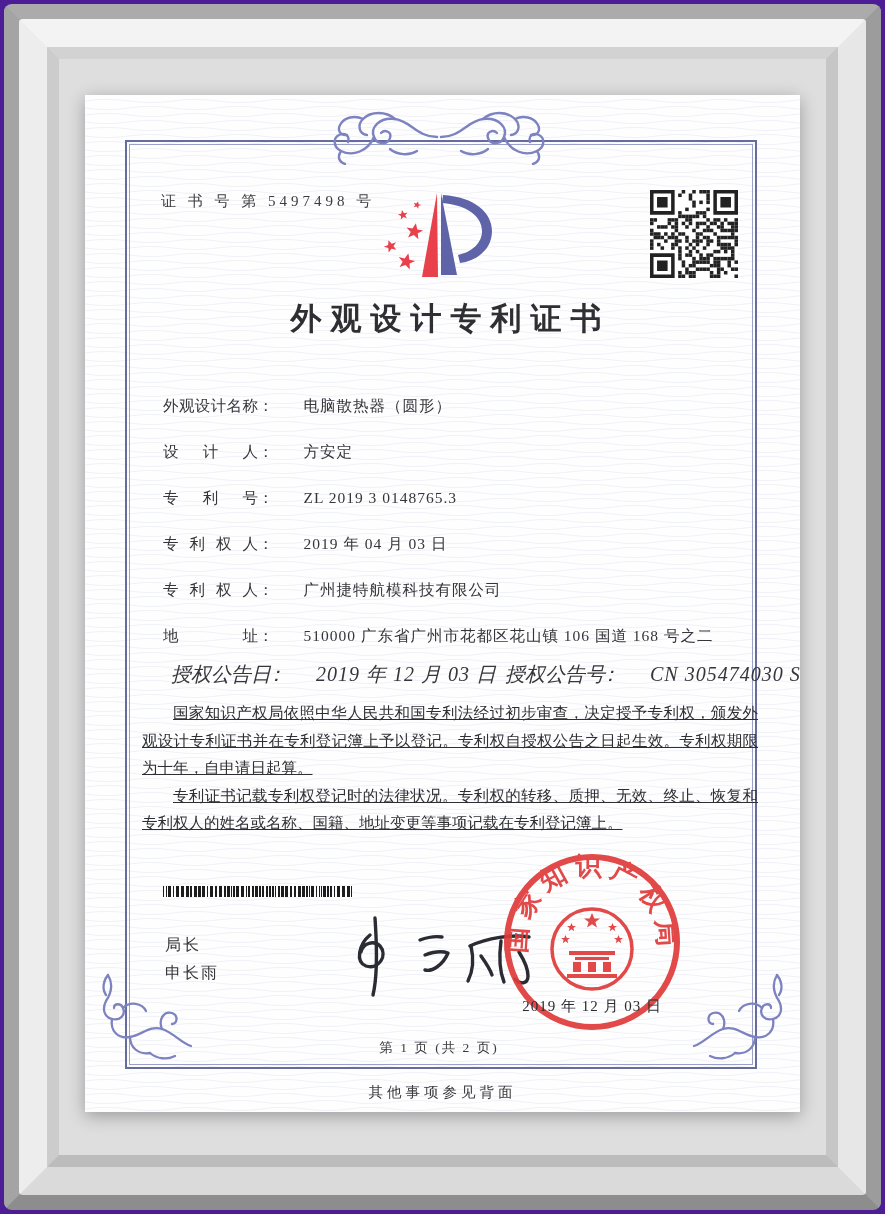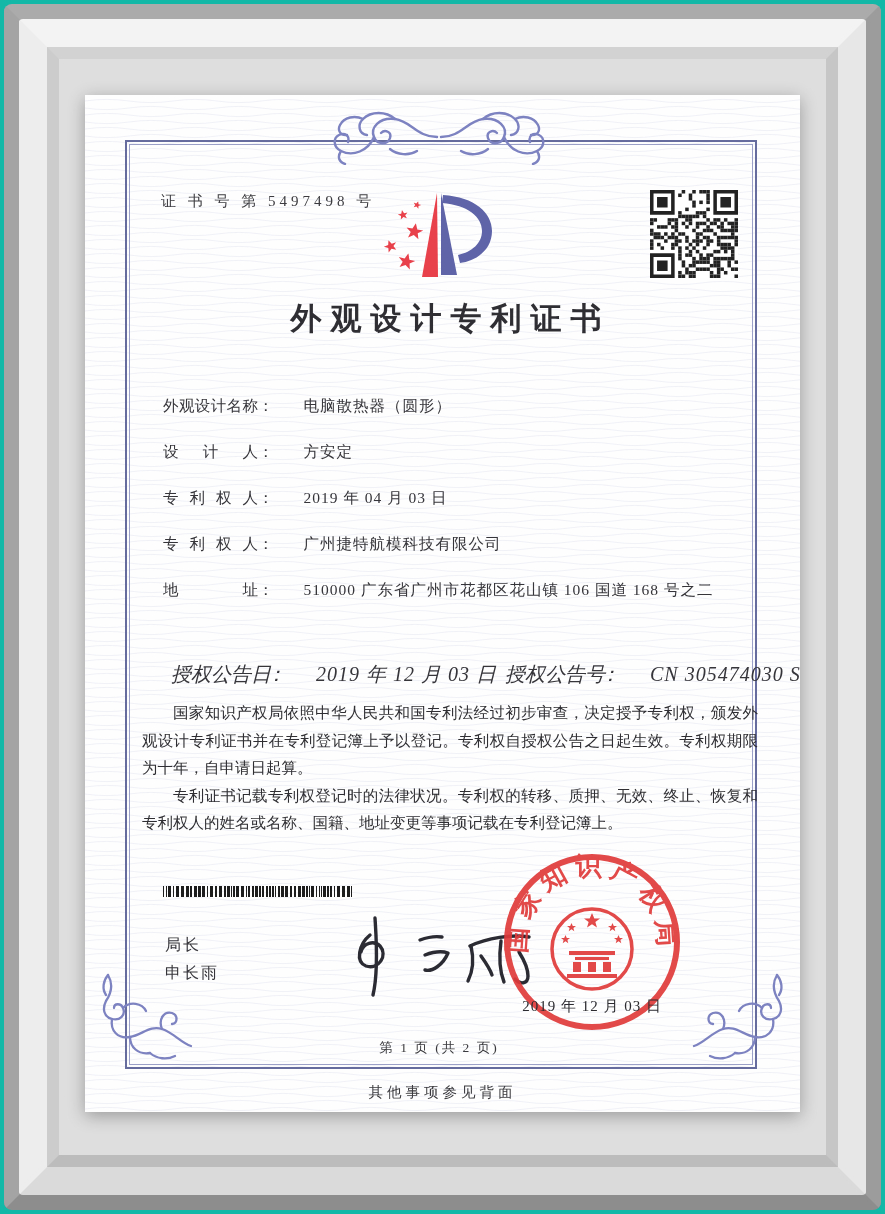--- a/index.html
+++ b/index.html
@@ -1,17 +1,17 @@
 <!DOCTYPE html>
 <html style="--seal_red: #e03a3a; --logo_red: #e8414b; --logo_blue: #5f64a8; --border_blue: #666c9e; --border_blue_light: #9aa0c8; --flourish_blue: #7d82c0; --guilloche_blue: #b4bcdc;"><head>
 <meta charset="utf-8">
 <style>
   html,body{margin:0;padding:0;background:#fafafa;}
   body{font-family:"Liberation Serif","DejaVu Serif",serif;color:#35353a;}
-  .photo{position:relative;width:885px;height:1214px;background:#14b8a6;overflow:hidden;}
+  .photo{position:relative;width:885px;height:1214px;background:#4c1d95;overflow:hidden;}
 
   
   .f1{position:absolute;inset:4px;border:16px solid;border-color:#ababab #9c9c9c #8d8d8d #a4a4a4;border-radius:8px;}
   .f2{position:absolute;inset:19px;border:29px solid;border-color:#f3f3f3 #e7e7e7 #dadada #ededed;border-radius:4px;}
   .f3{position:absolute;inset:47px;border:13px solid;border-color:#d2d2d2 #c6c6c6 #bcbcbc #cccccc;}
   .mat{position:absolute;inset:59px;background:#dedede;}
 
   
   .paper{position:absolute;left:85px;top:95px;width:715px;height:1017px;background:#fefefe;
          box-shadow:0 4px 16px rgba(0,0,0,.30);}
@@ -39,21 +39,21 @@
   .fields{position:absolute;left:78px;top:300px;right:50px;font-size:15.5px;}
   .field-row{margin-bottom:24px;line-height:22px;white-space:nowrap;}
   .flabel{display:inline-block;width:95px;text-align:justify;text-align-last:justify;vertical-align:top;}
   .fcolon{margin-right:6px;}
   .fvalue{letter-spacing:1px;padding-left:24px;}
 
   .grant-row{position:absolute;left:86px;top:568px;font-size:20px;line-height:22px;white-space:nowrap;font-style:italic;}
   .grant-no{position:absolute;left:334px;top:0;white-space:nowrap;}
 
   .body-text{position:absolute;left:57px;top:604px;width:616px;font-size:15.5px;line-height:27.5px;
-             text-align:justify;color:#2f2f33;}
+             text-align:justify;color:#2f2f33;text-decoration:underline;}
   .body-text p{margin:0;text-indent:2em;}
 
   .barcode{position:absolute;left:78px;top:791px;width:192px;height:11px;font-size:0;}
   .barcode i{display:inline-block;height:100%;background:#1d1d1d;}
 
   .signer-title{position:absolute;left:80px;top:840px;font-size:16px;letter-spacing:2px;font-family:Liberation Serif, serif;}
   .signer-name{position:absolute;left:80px;top:868px;font-size:16px;letter-spacing:2px;}
   .signature{position:absolute;left:190px;top:815px;}
   .signature path{fill:none;stroke:#2b2b34;stroke-width:3.4;stroke-linecap:round;stroke-linejoin:round;}
 
@@ -494,20 +494,21 @@
         <path fill="#222" d="M0,0h7v7h-7z M1,1h5v5h-5z M2,2h3v3h-3z" fill-rule="evenodd"></path>
         <path fill="#222" d="M18,0h7v7h-7z M19,1h5v5h-5z M20,2h3v3h-3z" fill-rule="evenodd"></path>
         <path fill="#222" d="M0,18h7v7h-7z M1,19h5v5h-5z M2,20h3v3h-3z" fill-rule="evenodd"></path>
       </svg>
 
     <h1 class="title">外观设计专利证书</h1>
 
     <div class="fields" id="fields">
         <div class="field-row"><span class="flabel">外观设计名称</span><span class="fcolon">：</span><span class="fvalue">电脑散热器（圆形）</span></div>
         <div class="field-row"><span class="flabel">设计人</span><span class="fcolon">：</span><span class="fvalue">方安定</span></div>
+        <div class="field-row"><span class="flabel">专利号</span><span class="fcolon">：</span><span class="fvalue">ZL 2019 3 0148765.3</span></div>
         <div class="field-row"><span class="flabel">专利权人</span><span class="fcolon">：</span><span class="fvalue">2019 年 04 月 03 日</span></div>
         <div class="field-row"><span class="flabel">专利权人</span><span class="fcolon">：</span><span class="fvalue">广州捷特航模科技有限公司</span></div>
         <div class="field-row"><span class="flabel">地址</span><span class="fcolon">：</span><span class="fvalue">510000 广东省广州市花都区花山镇 106 国道 168 号之二</span></div>
       </div>
 
     <div class="grant-row">
       <span class="flabel">授权公告日</span><span class="fcolon">：</span><span class="fvalue">2019 年 12 月 03 日</span>
       <span class="grant-no"><span class="flabel">授权公告号</span><span class="fcolon">：</span><span class="fvalue">CN 305474030 S</span></span>
     </div>
 

